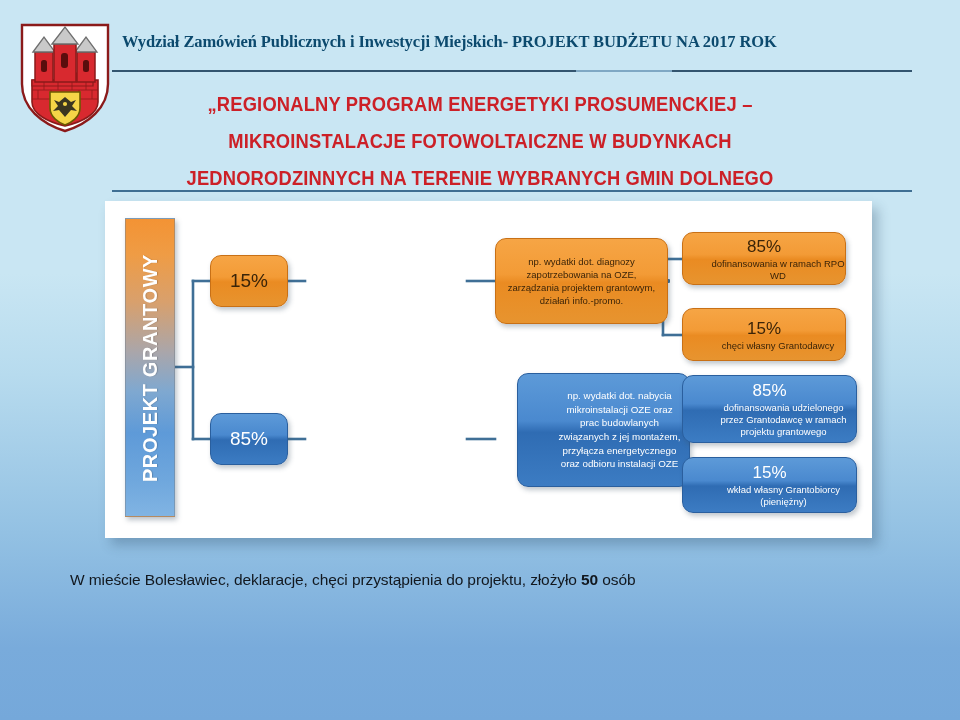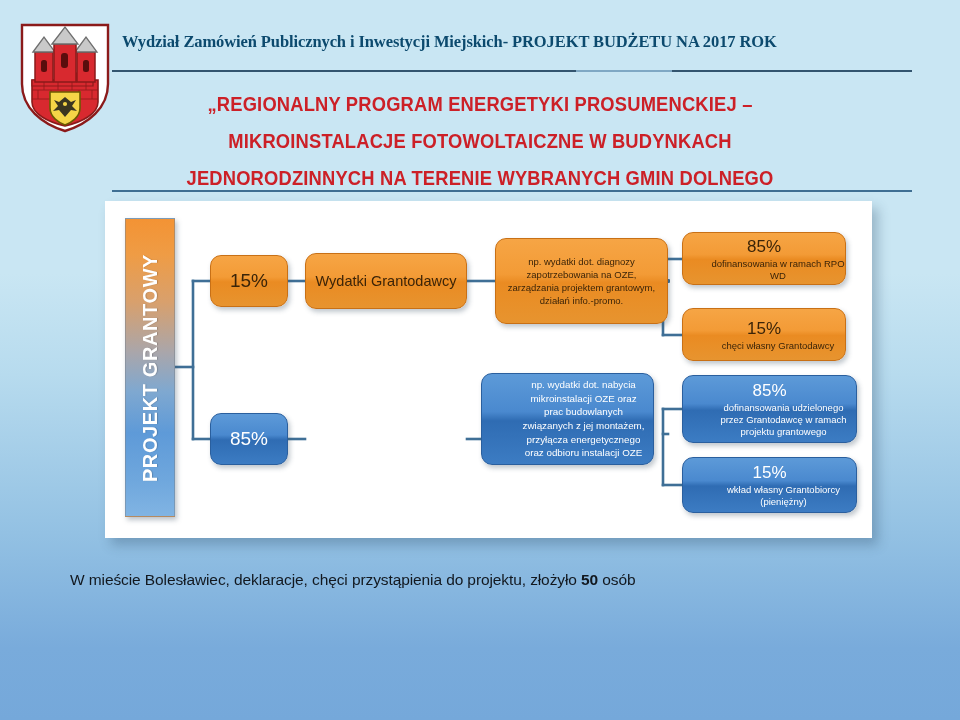--- a/index.html
+++ b/index.html
@@ -195,21 +195,21 @@
 
   
   #n-pct-15       { left: 105px; top: 54px;  width: 78px;  height: 52px; }
   #n-wydatki      { left: 200px; top: 52px;  width: 162px; height: 56px; }
   #n-orange-mid   { left: 390px; top: 37px;  width: 173px; height: 86px; }
   #n-orange-r1    { left: 577px; top: 31px;  width: 164px; height: 53px; }
   #n-orange-r2    { left: 577px; top: 107px; width: 164px; height: 53px; }
 
   #n-pct-85       { left: 105px; top: 212px; width: 78px;  height: 52px; }
   #n-granty       { left: 200px; top: 210px; width: 162px; height: 56px; }
-  #n-blue-mid     { left: 376px; top: 172px; width: 173px; height: 92px; padding-left: 32px; }
+  #n-blue-mid     { left: 412px; top: 172px; width: 173px; height: 114px; padding-left: 32px; }
   #n-blue-r1      { left: 577px; top: 174px; width: 175px; height: 68px; }
   #n-blue-r2      { left: 577px; top: 256px; width: 175px; height: 56px; }
 
   
   .footer {
     position: absolute;
     left: 70px;
     top: 566px;
     width: 820px;
     text-align: left;
@@ -321,23 +321,20 @@
     </svg>
 
     <div class="spine">
       <div class="spine-label">PROJEKT GRANTOWY</div>
     </div>
 
     <div class="node orange" id="n-pct-15">
       <span class="pct">15%</span>
     </div>
 
-    <div class="node orange" id="n-wydatki">
-      <span class="nlabel">Wydatki Grantodawcy</span>
-    </div>
 
     <div class="node orange" id="n-orange-mid">
       <span class="small-body">np. wydatki dot. diagnozy zapotrzebowania na  OZE, zarządzania projektem grantowym, działań info.-promo.</span>
     </div>
 
     <div class="node orange" id="n-orange-r1">
       <span>
         <span class="pct-lg">85%</span>
         <span class="sub">dofinansowania w ramach RPO WD</span>
       </span>

